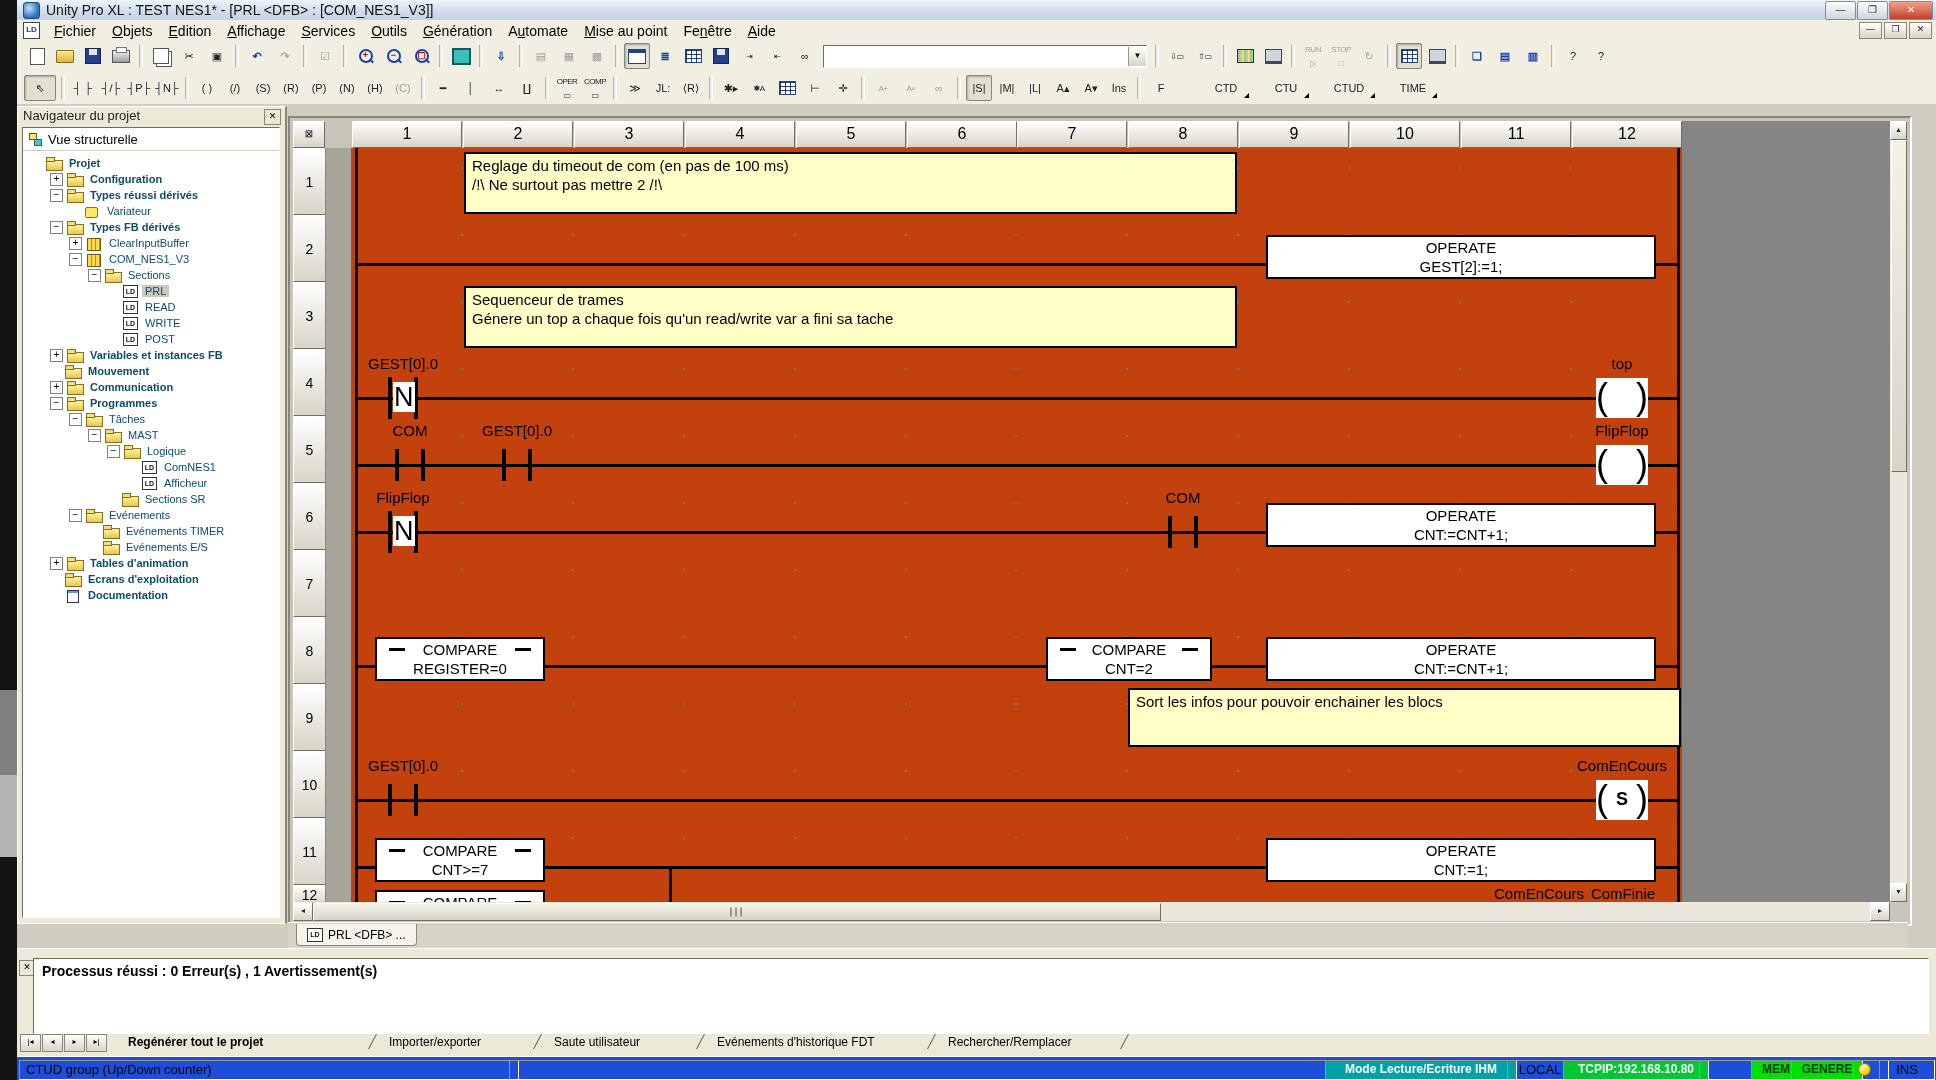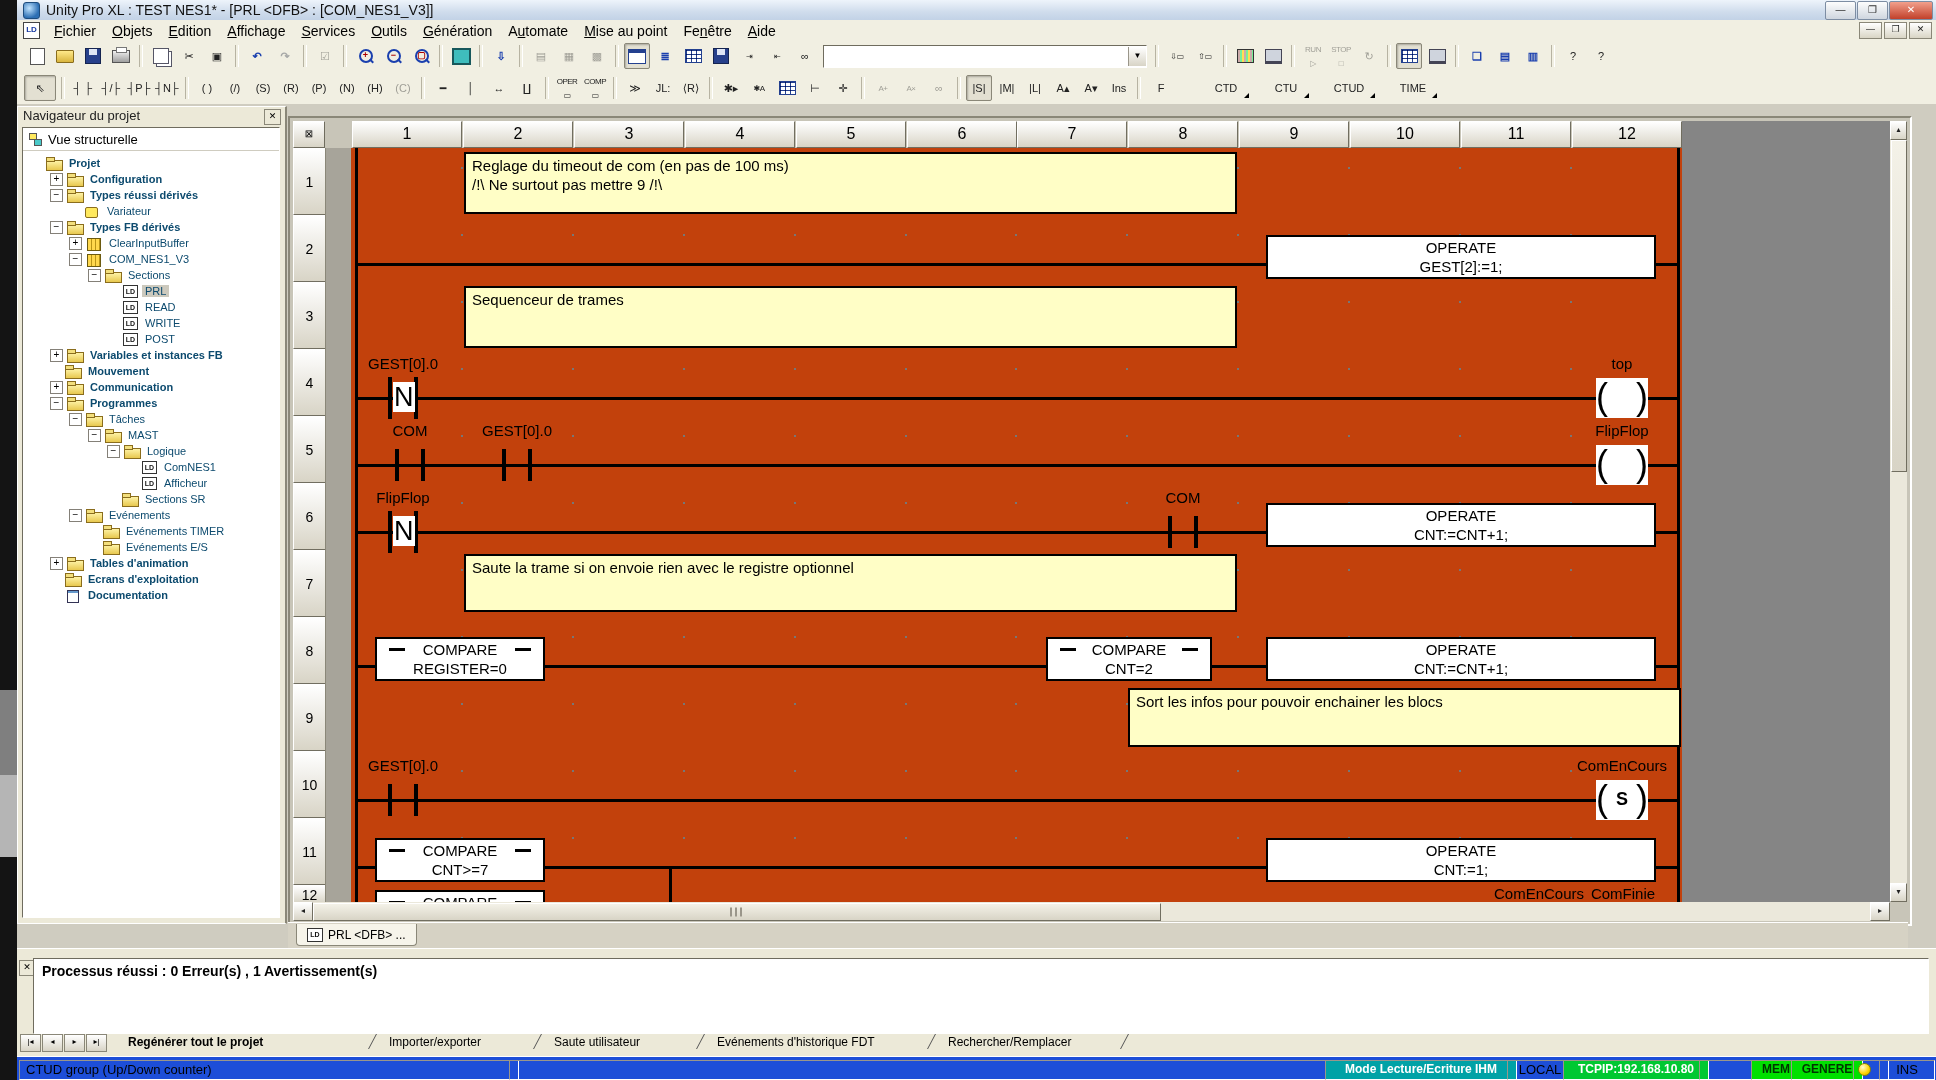--- a/index.html
+++ b/index.html
@@ -767,29 +767,30 @@
         <div class="dot" style="left: 664px; top: 689px;"></div>
         <div class="dot" style="left: 775px; top: 689px;"></div>
         <div class="dot" style="left: 886px; top: 689px;"></div>
         <div class="dot" style="left: 997px; top: 689px;"></div>
         <div class="dot" style="left: 1108px; top: 689px;"></div>
         <div class="dot" style="left: 1219px; top: 689px;"></div>
         <div class="rail" style="left: 4px;"></div>
         <div class="rail" style="left: 1326px;"></div>
         <div class="comment" style="left: 113px; top: 4px; width: 757px; height: 54px;">
           <div>Reglage du timeout de com (en pas de 100 ms)</div>
-          <div>/!\    Ne surtout pas mettre 9    /!\</div>
+          <div>/!\    Ne surtout pas mettre 2    /!\</div>
         </div>
         <div class="lline" style="left: 6px; top: 115px; width: 1320px;"></div>
         <div class="blk" style="left: 915px; top: 87px; width: 386px; height: 40px;">
           <div class="bt">OPERATE</div>
           <div class="be">GEST[2]:=1;</div>
         </div>
         <div class="comment" style="left: 113px; top: 138px; width: 757px; height: 54px;">
           <div>Sequenceur de trames</div>
+          <div>Génere un top a chaque fois qu'un read/write var a fini sa tache</div>
         </div>
         <div class="lline" style="left: 6px; top: 249px; width: 1320px;"></div>
         <div style="position: absolute;">
           <div class="clabel" style="left: -18px; top: 207px;">GEST[0].0</div>
           <div class="cbar" style="left: 37px; top: 229px; height: 42px;"></div>
           <div class="cbar" style="left: 63px; top: 229px; height: 42px;"></div>
           <div class="cletter" style="left: 42px; top: 234px;">N</div>
         </div>
         <div style="position: absolute;">
           <div class="clabel" style="left: 1201px; top: 207px;">top</div>
@@ -824,23 +825,20 @@
           <div class="cletter" style="left: 42px; top: 368px;">N</div>
         </div>
         <div style="position: absolute;">
           <div class="clabel" style="left: 762px; top: 341px;">COM</div>
           <div class="cbar" style="left: 817px; top: 368px; height: 32px;"></div>
           <div class="cbar" style="left: 843px; top: 368px; height: 32px;"></div>
         </div>
         <div class="blk" style="left: 915px; top: 355px; width: 386px; height: 40px;">
           <div class="bt">OPERATE</div>
           <div class="be">CNT:=CNT+1;</div>
-        </div>
-        <div class="comment" style="left: 113px; top: 406px; width: 757px; height: 50px;">
-          <div>Saute la trame si on envoie rien avec le registre optionnel</div>
         </div>
         <div class="lline" style="left: 6px; top: 517px; width: 1320px;"></div>
         <div class="blk cmp" style="left: 24px; top: 489px; width: 166px; height: 40px;">
           <span class="tickl"></span>
           <span class="tickr"></span>
           <div class="bt">COMPARE</div>
           <div class="be">REGISTER=0</div>
         </div>
         <div class="blk cmp" style="left: 695px; top: 489px; width: 162px; height: 40px;">
           <span class="tickl"></span>

